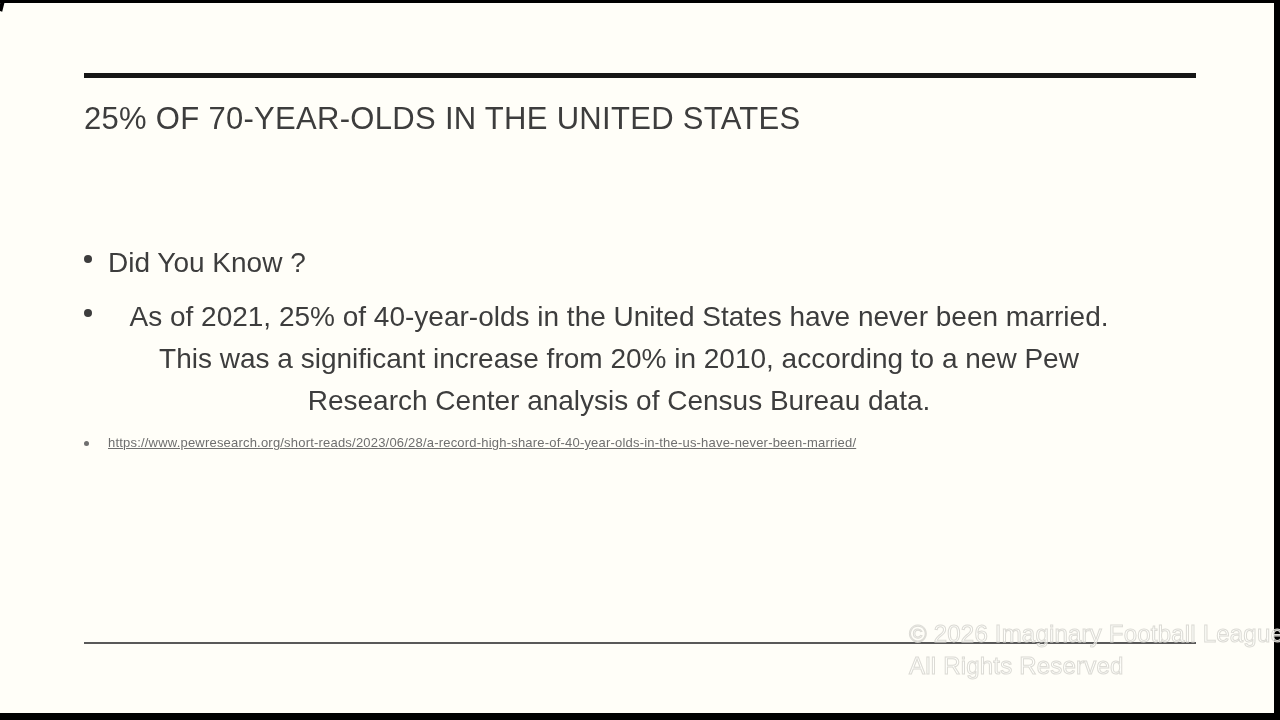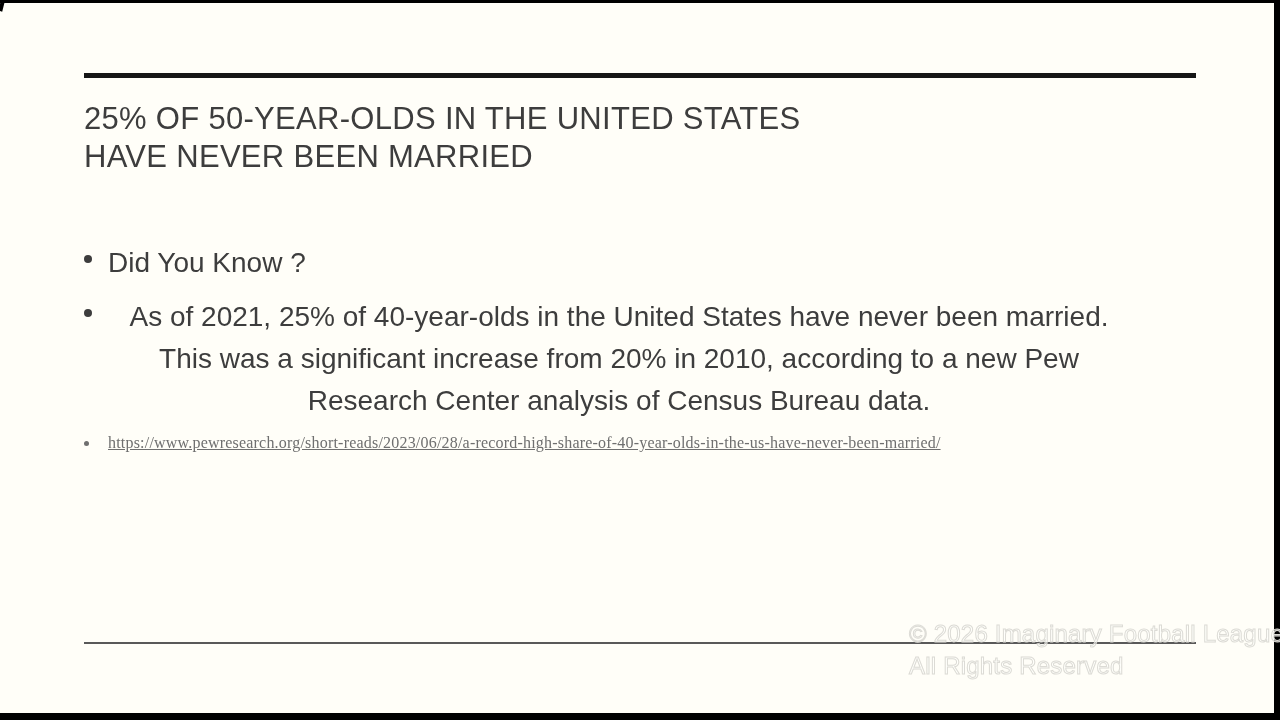--- a/index.html
+++ b/index.html
@@ -76,27 +76,26 @@
     position: absolute; left: 84px; top: 433px;
     display: flex; align-items: flex-start;
   }
   .src-dot {
     flex: 0 0 auto;
     width: 5px; height: 5px; border-radius: 50%;
     background: var(--link, #6f6f6f);
     margin-top: 8px; margin-right: 19px;
   }
   .src-link {
-    font-size: 16px; line-height: 20px;
+    font-size: 13px; line-height: 20px;
     letter-spacing: 0.2px;
     color: var(--link, #6f6f6f);
     text-decoration: underline;
     white-space: nowrap;
     cursor: pointer;
-    font-family: Liberation Serif, serif;
   }
 
   
   .watermark {
     position: absolute; left: 897px; top: 618px;
     z-index: 2;
     font-size: 24px; line-height: 32px; font-weight: 400;
     color: rgba(255, 255, 254, 0.55);
     -webkit-text-stroke: 1px var(--watermark, #dcdbd5);
     white-space: nowrap;
@@ -108,22 +107,21 @@
 <body>
 
 <div class="stage">
 
   <div class="frame-top"></div>
   <div class="corner-mark"></div>
 
   <div class="top-rule"></div>
 
   <h1 class="title">
-    <span>25% OF 50-YEAR-OLDS IN THE UNITED STATES</span><br>
-    <span>HAVE NEVER BEEN MARRIED</span>
+    <span>25% OF 70-YEAR-OLDS IN THE UNITED STATES</span><br>
   </h1>
 
   <div class="bullet-row b1">
     <span class="bullet-dot"></span>
     <span class="bullet-text">Did You Know ?</span>
   </div>
 
   <div class="bullet-row b2">
     <span class="bullet-dot"></span>
     <span class="bullet-text">As of 2021, 25% of 40-year-olds in the United States have never been married. This was a significant increase from 20% in 2010, according to a new Pew Research Center analysis of Census Bureau data.</span>

